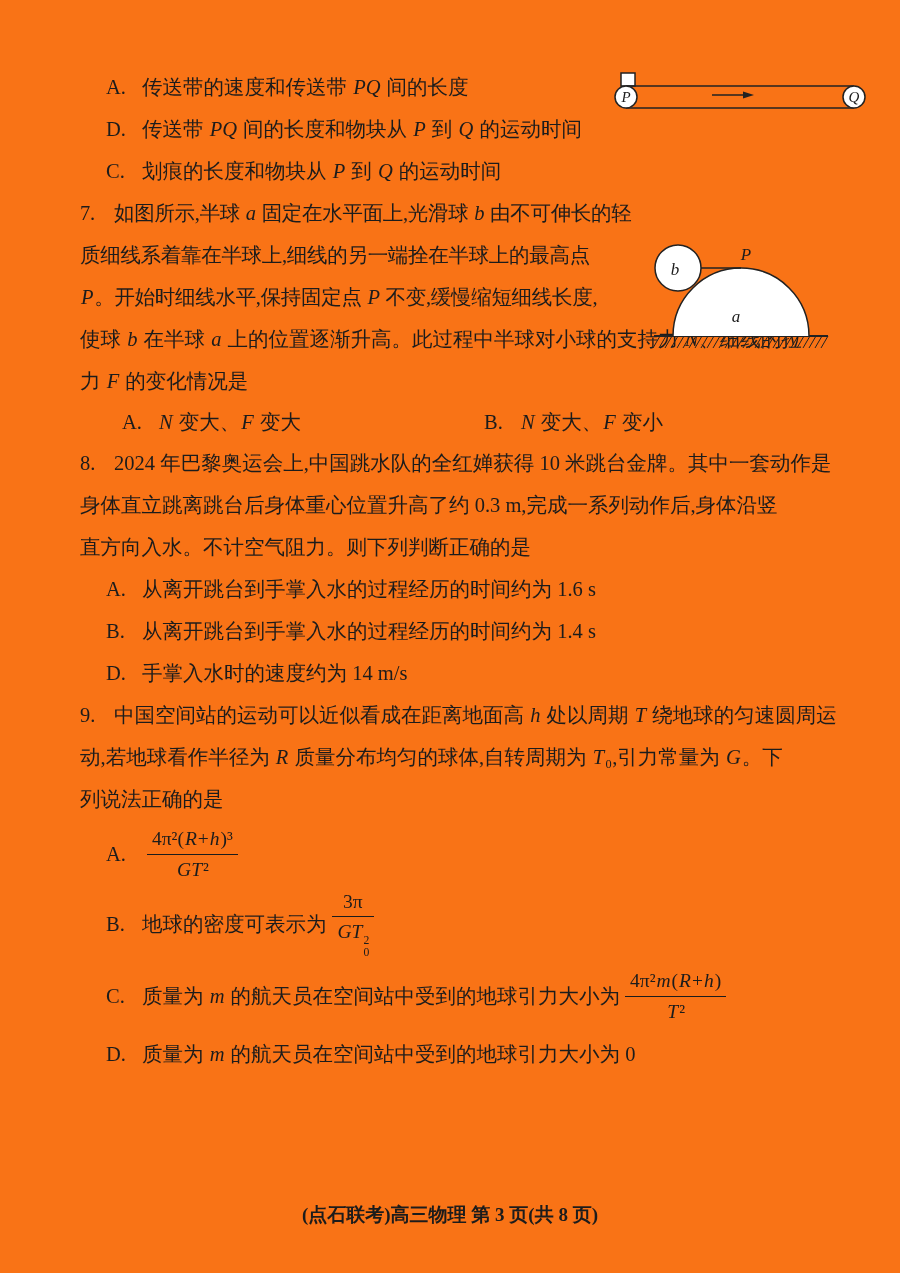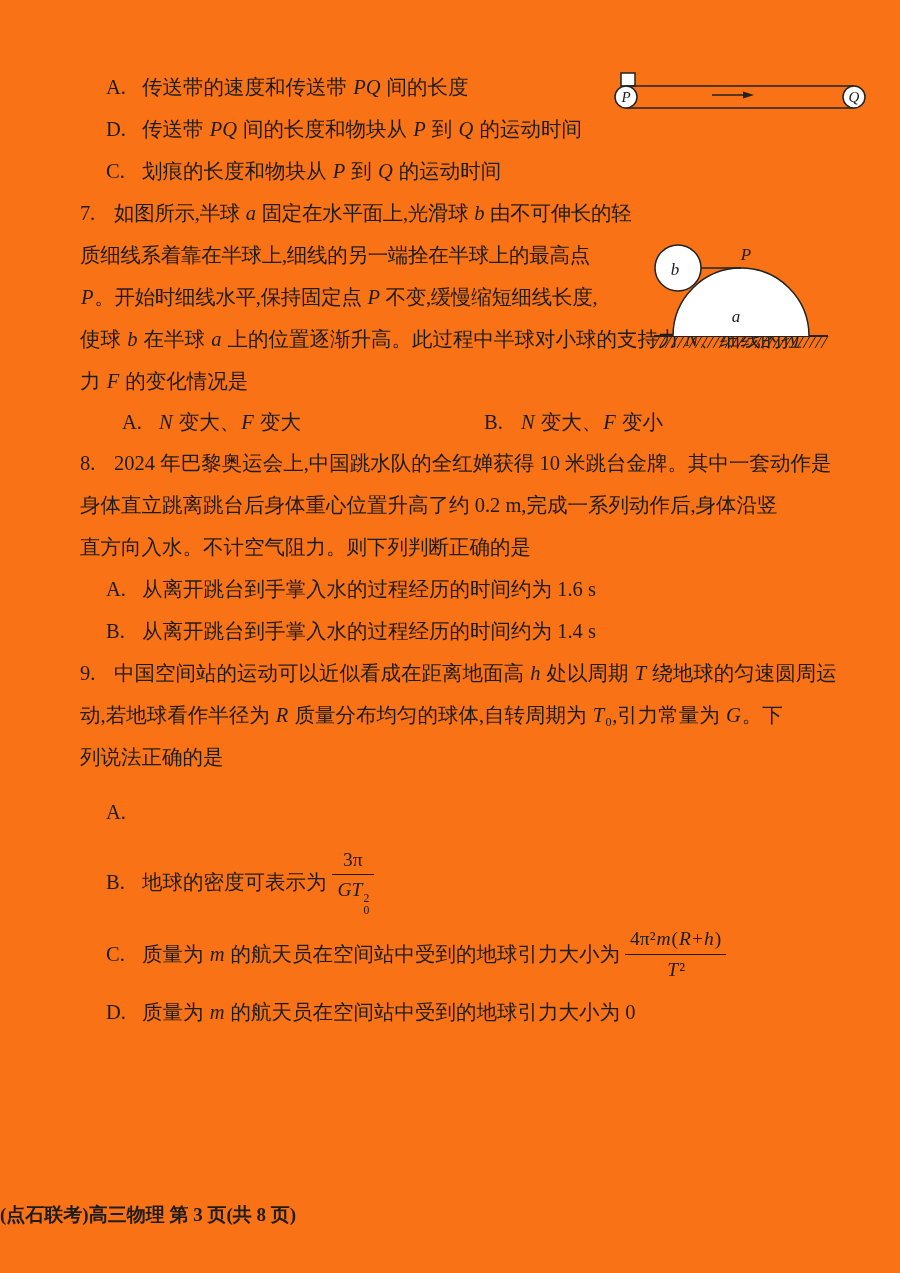--- a/index.html
+++ b/index.html
@@ -33,21 +33,21 @@
   .belt-svg{position:absolute; left:612px; top:70px;}
   .hemi-svg{position:absolute; left:648px; top:238px;}
   svg .ln{stroke:#222; stroke-width:1.5; fill:none;}
   svg .shape{stroke:#222; stroke-width:1.5; fill:#ffffff;}
   svg .fillshape{fill:#222; stroke:none;}
   svg .hatch line{stroke:#222; stroke-width:1;}
   svg text{font-family:"Liberation Serif","DejaVu Serif",serif;
            font-style:italic; font-size:15px; fill:#1c1c1c; stroke:none;}
   svg text.big{font-size:17px;}
   .footer{position:absolute; top:1198px; left:0; width:900px; height:34px;
-          line-height:34px; font-weight:bold; font-size:19px;}
+          line-height:34px; text-align:center; font-weight:bold; font-size:19px;}
 </style>
 </head>
 <body>
 
 <div class="page" style="color: rgb(28, 28, 28);">
   <div class="spacer-top"></div>
 
   <section>
     <div class="opt"><span class="ol">A.</span><span>传送带的速度和传送带 <i class="v">PQ</i> 间的长度</span></div>
     <div class="opt"><span class="ol">D.</span><span>传送带 <i class="v">PQ</i> 间的长度和物块从 <i class="v">P</i> 到 <i class="v">Q</i> 的运动时间</span></div>
@@ -114,33 +114,38 @@
     <path d="M 25 98 A 68 68 0 0 1 161 98" class="shape"></path>
     <line x1="52" y1="30" x2="93" y2="30" class="ln"></line>
     <circle cx="30" cy="30" r="23" class="shape"></circle>
     <text class="big" x="27" y="37" text-anchor="middle">b</text>
     <text class="big" x="88" y="84" text-anchor="middle">a</text>
     <text class="big" x="98" y="22" text-anchor="middle">P</text>
   </svg>
 
   <section>
     <div class="qline first"><span class="qnum">8.</span><span>2024 年巴黎奥运会上,中国跳水队的全红婵获得 10 米跳台金牌。其中一套动作是</span></div>
-    <div class="qline">身体直立跳离跳台后身体重心位置升高了约 0.2 m,完成一系列动作后,身体沿竖</div>
+    <div class="qline">身体直立跳离跳台后身体重心位置升高了约 0.3 m,完成一系列动作后,身体沿竖</div>
     <div class="qline">直方向入水。不计空气阻力。则下列判断正确的是</div>
     <div class="opt"><span class="ol">A.</span><span>从离开跳台到手掌入水的过程经历的时间约为 1.6 s</span></div>
     <div class="opt"><span class="ol">B.</span><span>从离开跳台到手掌入水的过程经历的时间约为 1.4 s</span></div>
+    <div class="opt"><span class="ol">D.</span><span>手掌入水时的速度约为 14 m/s</span></div>
   </section>
 
   <section>
     <div class="qline first"><span class="qnum">9.</span><span>中国空间站的运动可以近似看成在距离地面高 <i class="v">h</i> 处以周期 <i class="v">T</i> 绕地球的匀速圆周运</span></div>
     <div class="qline">动,若地球看作半径为 <i class="v">R</i> 质量分布均匀的球体,自转周期为 <i class="v">T</i>₀,引力常量为 <i class="v">G</i>。下</div>
     <div class="qline">列说法正确的是</div>
 
     <div class="fopt h68">
       <span class="ol">A.</span>
+      <span class="frac">
+          <span class="num">4π²(<i class="v">R</i>+<i class="v">h</i>)³</span>
+          <span class="den"><i class="v">GT</i>²</span>
+        </span>
     </div>
     <div class="fopt h72">
       <span class="ol">B.</span>
       <span>地球的密度可表示为</span>
       <span class="frac">
           <span class="num">3π</span>
           <span class="den"><i class="v">GT</i><span class="ss">
               <span>2</span>
               <span>0</span>
             </span></span>

